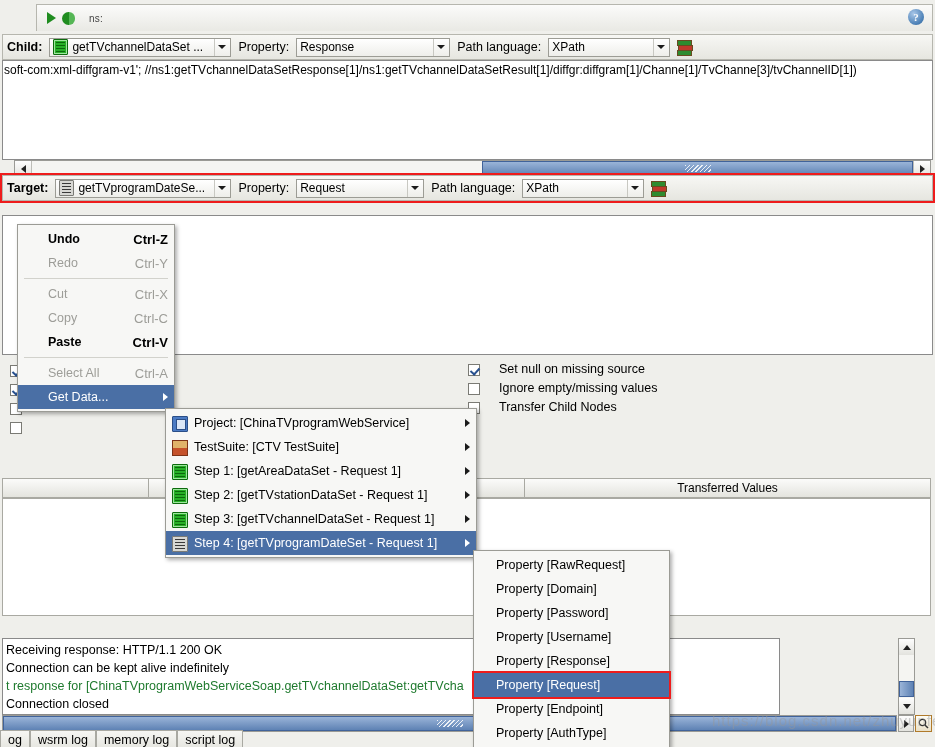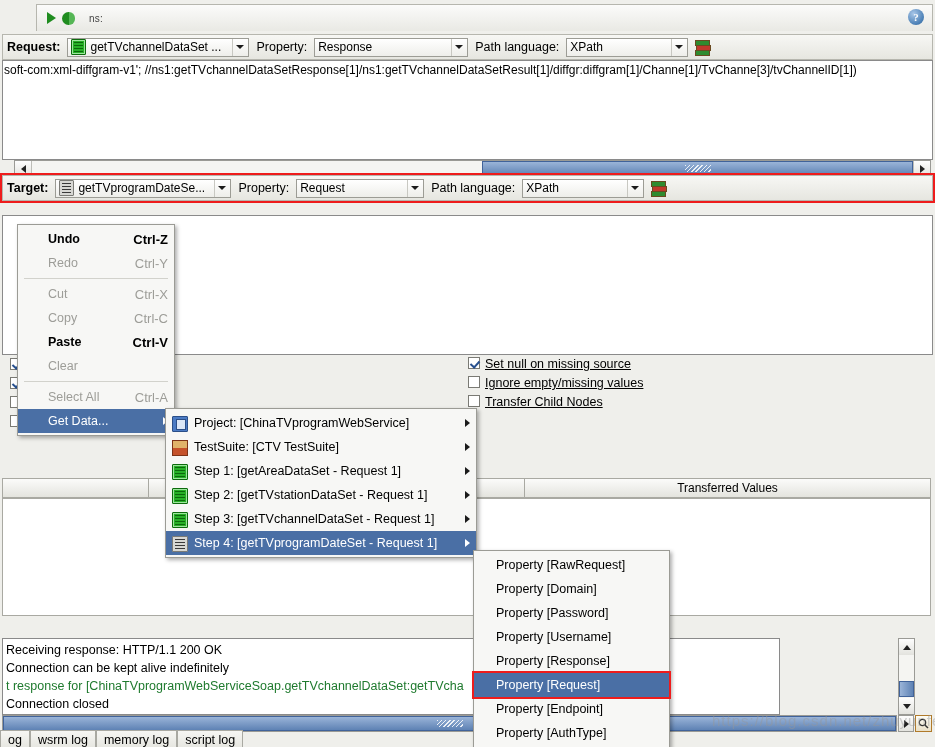--- a/index.html
+++ b/index.html
@@ -126,21 +126,21 @@
   .arr-u{width:0;height:0;border-bottom:5px solid #222;border-left:4px solid transparent;border-right:4px solid transparent;}
   .arr-d{width:0;height:0;border-top:5px solid #222;border-left:4px solid transparent;border-right:4px solid transparent;}
 
   .splitter{
     position:absolute;left:2px;right:2px;height:11px;background:#f0f0ec;
     border-left:1px solid #b6b6ae;border-right:1px solid #b6b6ae;
     display:flex;align-items:center;gap:1px;padding-left:4px;box-sizing:border-box;
   }
 
   
-  .cbrow{display:flex;align-items:flex-start;gap:5px;height:19px;text-decoration:underline;}
+  .cbrow{display:flex;align-items:flex-end;gap:19px;height:19px;}
   .cb{
     width:12px;height:12px;border:1px solid #7a7a74;background:#fff;flex:none;
     position:relative;box-sizing:border-box;
   }
   .cb.checked:after{
     content:"";position:absolute;left:3px;top:1px;width:4px;height:7px;
     border:solid #28518f;border-width:0 2px 2px 0;transform:rotate(42deg);
   }
   .cbrow .t{font-size:12.5px;}
 
@@ -222,21 +222,21 @@
 <div class="app">
 
   <div class="toolbar">
     <div class="tri-right"></div>
     <div class="ico-step"></div>
     <span class="tb-ns">ns:</span>
     <div class="help-btn">?</div>
   </div>
 
   <div class="rowbar" style="top:34px;">
-    <span class="lbl">Request:</span>
+    <span class="lbl">Child:</span>
     <div class="combo" style="width:182px;">
       <span class="soapicon green"></span>
       <span class="txt">getTVchannelDataSet ...</span>
       <span class="arr">
           <i class="caret"></i>
         </span>
     </div>
     <span class="lbl-n">Property:</span>
     <div class="combo" style="width:154px;gap:25px;">
       <span class="txt">Response</span>
@@ -416,24 +416,20 @@
       <span class="macc">Ctrl-X</span>
     </div>
     <div class="mi disabled">
       <span class="mtxt">Copy</span>
       <span class="macc">Ctrl-C</span>
     </div>
     <div class="mi bold">
       <span class="mtxt">Paste</span>
       <span class="macc">Ctrl-V</span>
     </div>
-    <div class="mi disabled">
-      <span class="mtxt">Clear</span>
-      <span class="macc"></span>
-    </div>
     <div class="msep"></div>
     <div class="mi disabled">
       <span class="mtxt">Select All</span>
       <span class="macc">Ctrl-A</span>
     </div>
     <div class="mi sel">
       <span class="mtxt">Get Data...</span>
       <i class="mchev"></i>
     </div>
   </div>

